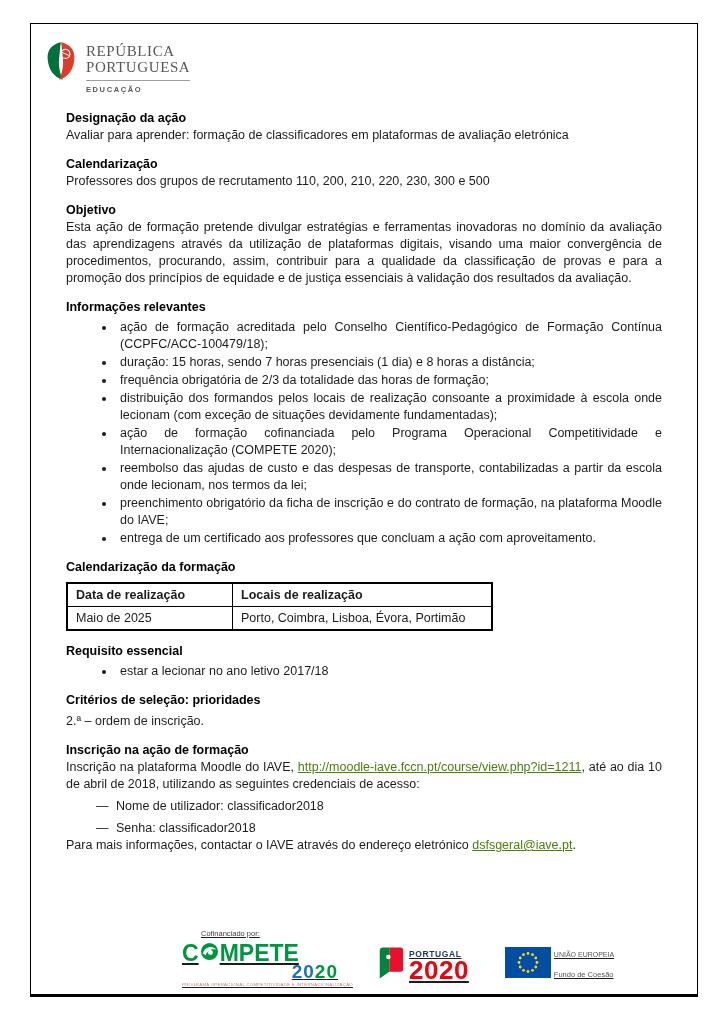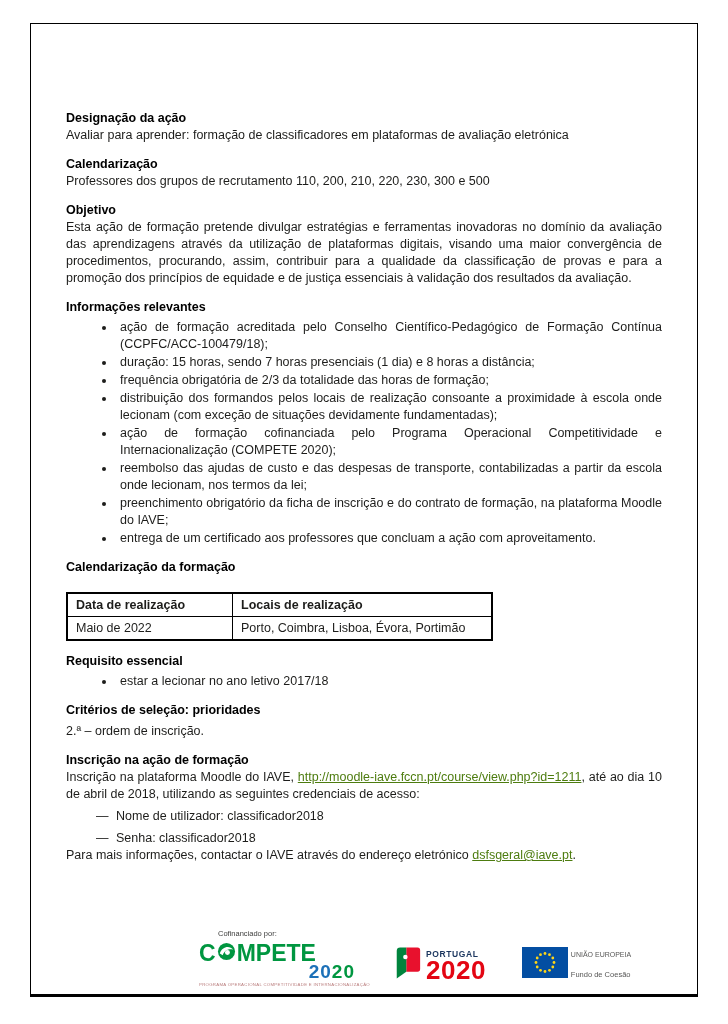--- a/index.html
+++ b/index.html
@@ -18,33 +18,33 @@
   .iave-a{color:#36a9e1;}
   .iave-side{margin-left:7px;font-size:7px;line-height:8.6px;color:#8a8a89;letter-spacing:.4px;padding-top:2px;text-transform:uppercase;}
 
   
   .content{padding:0 35px;font-size:12.5px;line-height:17px;}
   .doc-title{text-align:center;font-size:15px;font-weight:bold;margin:8px 0 0;color:#000;}
   .sec{font-size:12.5px;font-weight:bold;margin:12px 0 0;line-height:17px;color:#000;}
   p.body{margin:0;text-align:justify;}
   ul.bullets{margin:3px 0 0;padding-left:50px;}
   ul.bullets li{text-align:justify;margin-top:1px;padding-left:4px;}
-  table.cal{border-collapse:collapse;margin-top:16px;border:2px solid #000;}
+  table.cal{border-collapse:collapse;margin-top:6px;border:2px solid #000;}
   .cal th,.cal td{border:1px solid #000;padding:3px 8px;text-align:left;line-height:16px;font-size:12.5px;}
   .cal th{font-weight:bold;}
   .col-date{width:148px;}
   .col-loc{width:242px;}
   .criteria p{margin:4px 0 0;}
   .cred{display:flex;margin:5px 0 0 30px;}
   .cred .dash{width:20px;flex:0 0 20px;}
   .contact{margin-top:14px;}
   a.link{color:#4d7c0f;text-decoration:underline;}
 
   
-  footer{position:absolute;left:52px;right:35px;bottom:7px;}
+  footer{position:absolute;left:35px;right:35px;bottom:7px;text-decoration:underline;}
   .cofin{font-size:7.5px;color:#3c3c3b;margin-left:135px;}
   .logos{display:flex;align-items:center;margin-top:4px;}
   .compete{margin-left:116px;width:164px;}
   .compete-row1{display:flex;align-items:center;color:#009640;font-weight:800;font-size:23px;line-height:22px;}
   .compete-row1 svg{margin:0 1px;}
   .compete-year{text-align:right;font-weight:800;font-size:19px;line-height:15px;padding-right:8px;letter-spacing:1px;}
   .cy-b{color:#1d71b8;} .cy-g{color:#009640;}
   .compete-cap{font-size:4.3px;color:#b97c7c;letter-spacing:.3px;margin-top:3px;white-space:nowrap;}
   .pt2020{display:flex;align-items:center;margin-left:32px;gap:5px;}
   .pt-col{display:flex;flex-direction:column;}
@@ -53,20 +53,36 @@
   .eu{display:flex;align-items:center;margin-left:36px;gap:3px;}
   .eu-text{font-size:7px;color:#575756;line-height:9px;}
   .eu-l2{margin-top:11px;font-size:7.5px;}
 </style>
 </head>
 <body>
 
 <div class="sheet">
 
   <header>
+    <div class="gov">
+      <span>
+        <svg width="32" height="42" viewBox="0 0 36 44">
+          <path d="M18 1 C8 3 2 10 3 20 C4 32 10 40 20 43 C16 34 15 26 16 18 C17 10 17 5 18 1 Z" fill="#00703c"></path>
+          <path d="M18 1 C28 3 34 10 33 20 C32 32 26 40 16 43 C20 34 21 26 20 18 C19 10 19 5 18 1 Z" fill="#dd3c2a"></path>
+          <circle cx="23" cy="14" r="5" fill="none" stroke="#fff" stroke-width="1.3"></circle>
+          <line x1="18.5" y1="12" x2="27.5" y2="16" stroke="#fff" stroke-width="1"></line>
+        </svg>
+      </span>
+      <div class="gov-text">
+        <div class="gov-name">REPÚBLICA</div>
+        <div class="gov-name">PORTUGUESA</div>
+        <hr class="gov-rule">
+        <div class="gov-dept">EDUCAÇÃO</div>
+      </div>
+    </div>
 
   </header>
 
   <main class="content">
 
     <h2 class="sec">Designação da ação</h2>
     <p class="body">Avaliar para aprender: formação de classificadores em plataformas de avaliação eletrónica</p>
 
     <h2 class="sec">Calendarização</h2>
     <p class="body">Professores dos grupos de recrutamento 110, 200, 210, 220, 230, 300 e 500</p>
@@ -89,21 +105,21 @@
     <h2 class="sec">Calendarização da formação</h2>
     <table class="cal">
       <thead>
         <tr>
           <th class="col-date">Data de realização</th>
           <th class="col-loc">Locais de realização</th>
         </tr>
       </thead>
       <tbody>
         <tr>
-          <td>Maio de 2022</td>
+          <td>Maio de 2025</td>
           <td>Porto, Coimbra, Lisboa, Évora, Portimão</td>
         </tr>
       </tbody>
     </table>
 
     <h2 class="sec">Requisito essencial</h2>
     <ul class="bullets">
       <li>estar a lecionar no ano letivo 2017/18</li>
     </ul>
 

